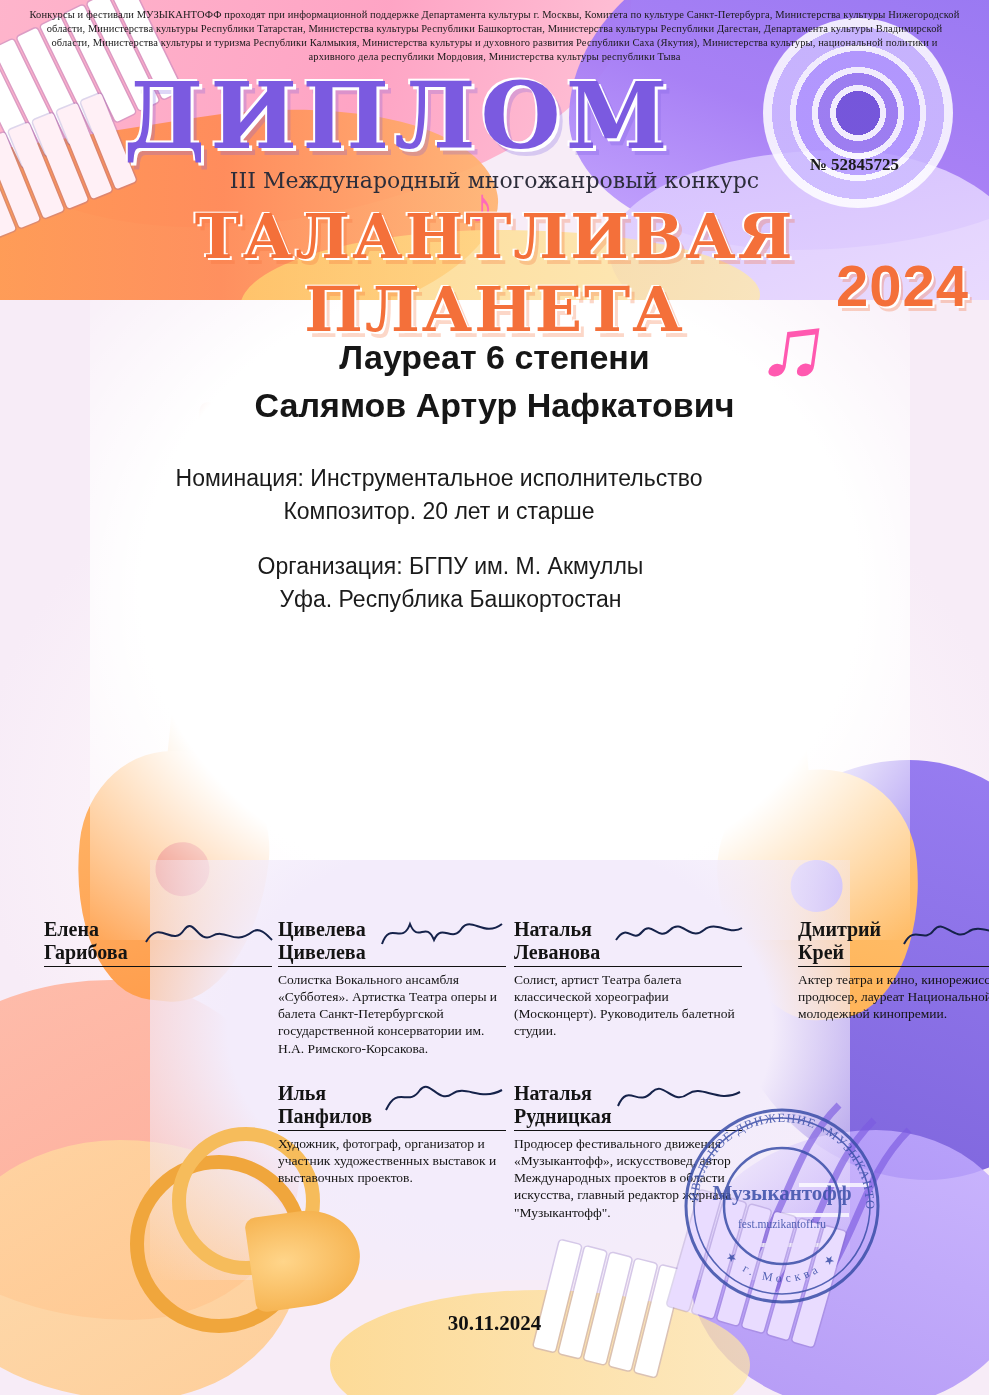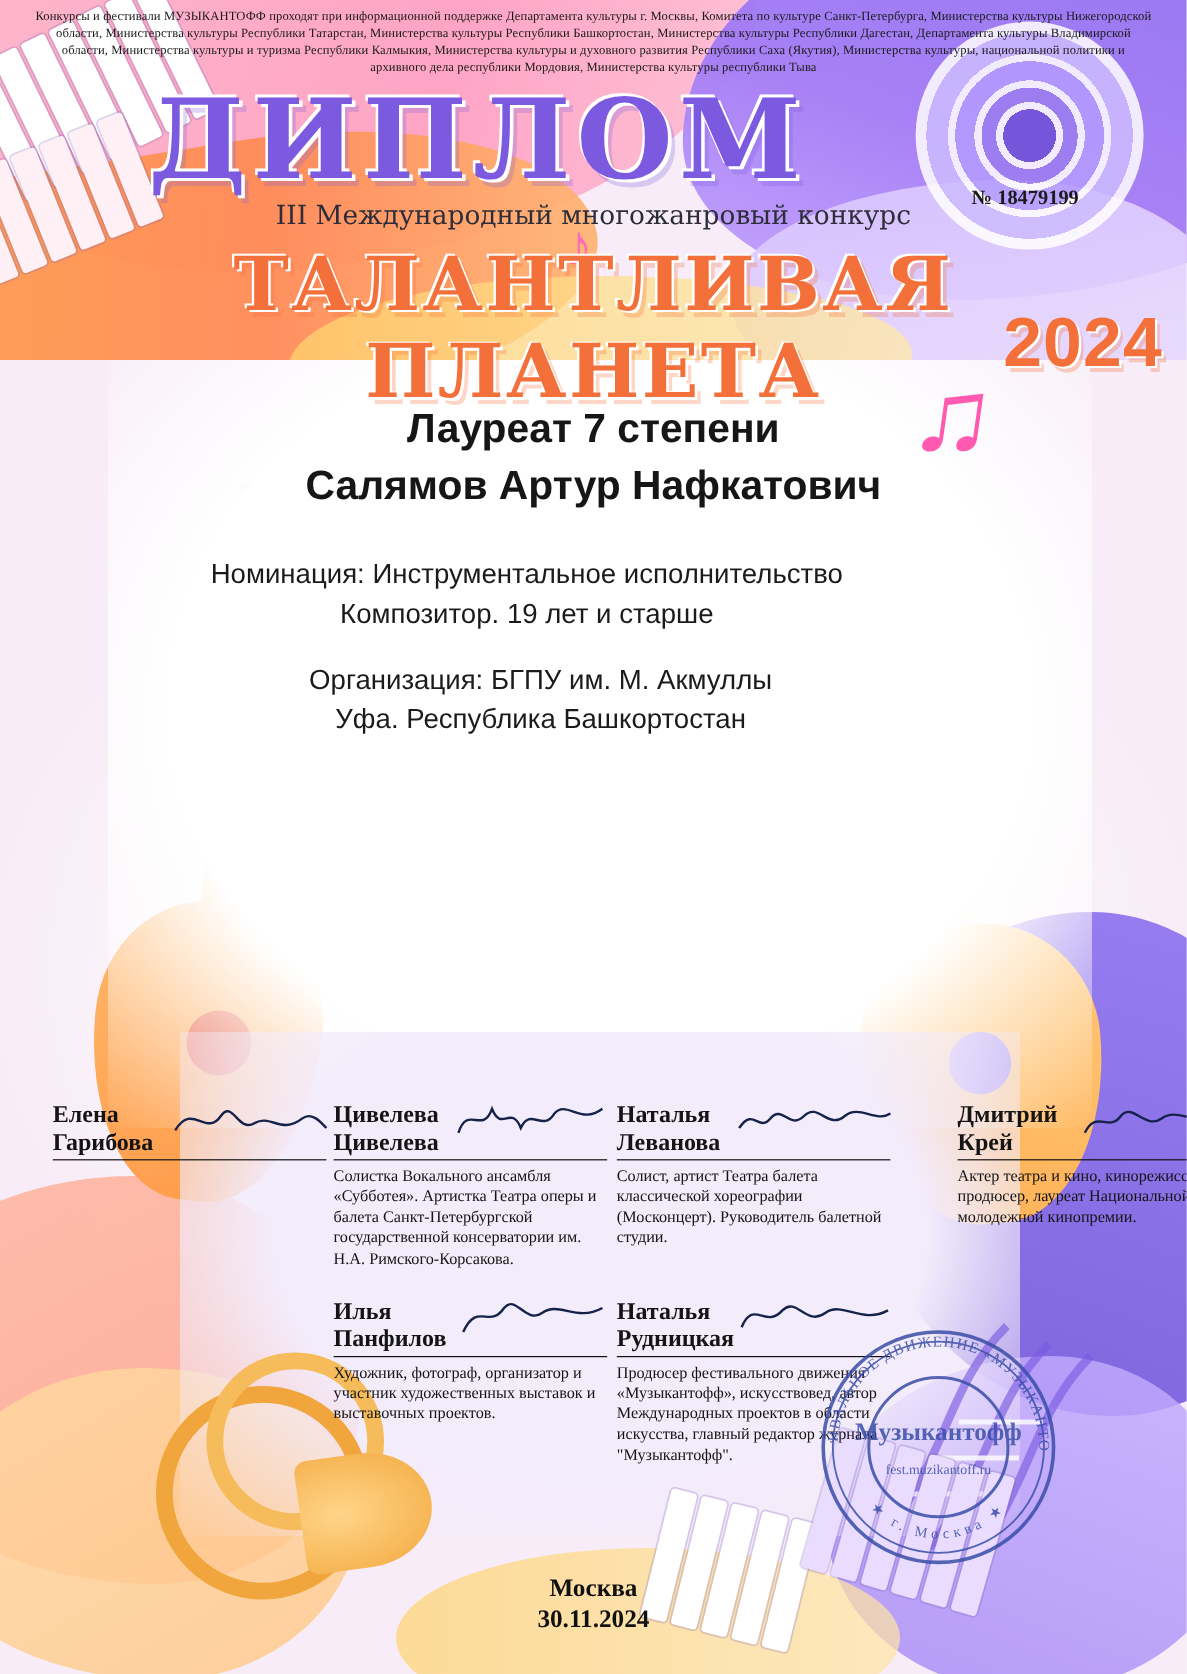--- a/index.html
+++ b/index.html
@@ -489,35 +489,35 @@
       <div class="k"></div>
       <div class="k"></div>
   </div>
 
   <div class="content">
 
     <div class="support-text">Конкурсы и фестивали МУЗЫКАНТОФФ проходят при информационной поддержке Департамента культуры г. Москвы, Комитета по культуре Санкт-Петербурга, Министерства культуры Нижегородской области, Министерства культуры Республики Татарстан, Министерства культуры Республики Башкортостан, Министерства культуры Республики Дагестан, Департамента культуры Владимирской области, Министерства культуры и туризма Республики Калмыкия, Министерства культуры и духовного развития Республики Саха (Якутия), Министерства культуры, национальной политики и архивного дела республики Мордовия, Министерства культуры республики Тыва</div>
 
     <div class="title-diplom">ДИПЛОМ</div>
 
-    <div class="doc-number">№ 18479199</div>
+    <div class="doc-number">№ 52845725</div>
 
     <div class="subtitle">III Международный многожанровый конкурс</div>
 
     <div class="title-planeta">ТАЛАНТЛИВАЯ ПЛАНЕТА</div>
 
     <div class="year">2024</div>
 
-    <div class="laureate">Лауреат 7 степени</div>
+    <div class="laureate">Лауреат 6 степени</div>
 
     <div class="winner">Салямов Артур Нафкатович</div>
 
     <div class="nomination">
       <div>Номинация: Инструментальное исполнительство</div>
-      <div>Композитор. 19 лет и старше</div>
+      <div>Композитор. 20 лет и старше</div>
     </div>
 
     <div class="organization">
       <div>Организация: БГПУ им. М. Акмуллы</div>
       <div>Уфа. Республика Башкортостан</div>
     </div>
 
     <div class="sig sig-1">
       <svg class="scribble" viewBox="0 0 132 40">
         <path d="M4,28 C18,4 30,34 42,16 C52,2 56,30 70,22 C84,14 92,32 110,18 C118,12 126,22 130,26" fill="none" stroke="#15224a" stroke-width="2"></path>
@@ -601,18 +601,17 @@
         <textPath href="#arcTop" startOffset="50%" text-anchor="middle">ФЕСТИВАЛЬНОЕ ДВИЖЕНИЕ «МУЗЫКАНТОФФ»</textPath>
       </text>
       <text font-family="Liberation Serif, serif" font-size="12" fill="#3a4ea8" letter-spacing="4">
         <textPath href="#arcBottom" startOffset="50%" text-anchor="middle">★   г. Москва   ★</textPath>
       </text>
       <text x="106" y="100" text-anchor="middle" font-family="Liberation Serif, serif" font-size="21" font-weight="bold" fill="#3a4ea8">Музыкантофф</text>
       <text x="106" y="128" text-anchor="middle" font-family="Liberation Serif, serif" font-size="11.5" fill="#3a4ea8">fest.muzikantoff.ru</text>
     </svg>
 
     <div class="place">
-      <div>Москва</div>
       <div>30.11.2024</div>
     </div>
 
   </div>
 </div>
 
 </body></html>

